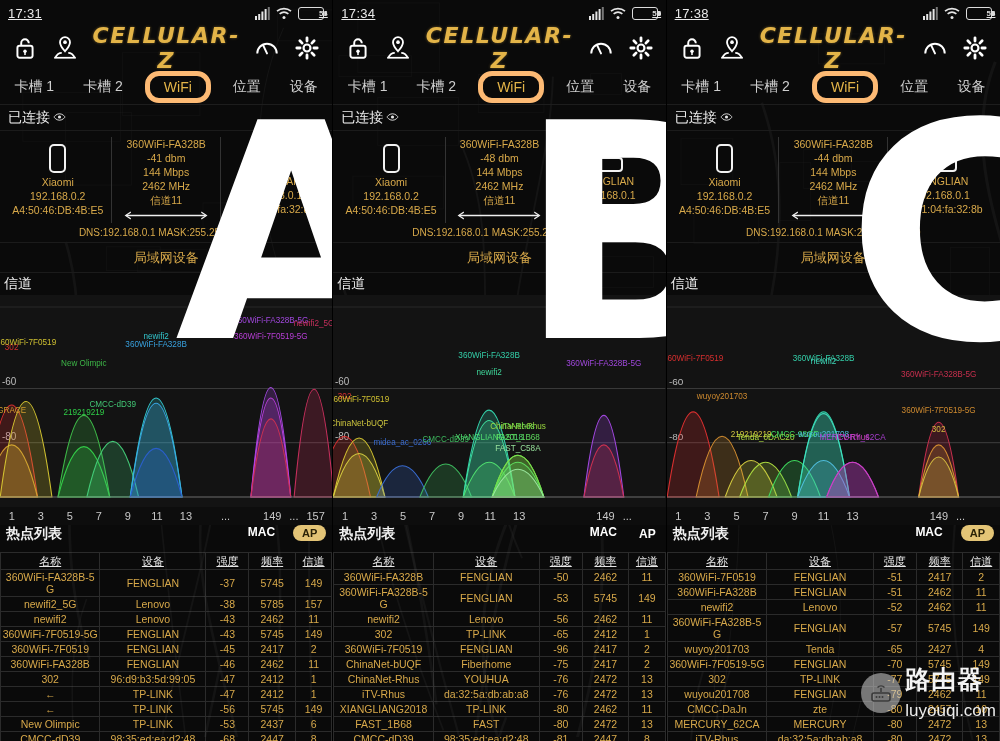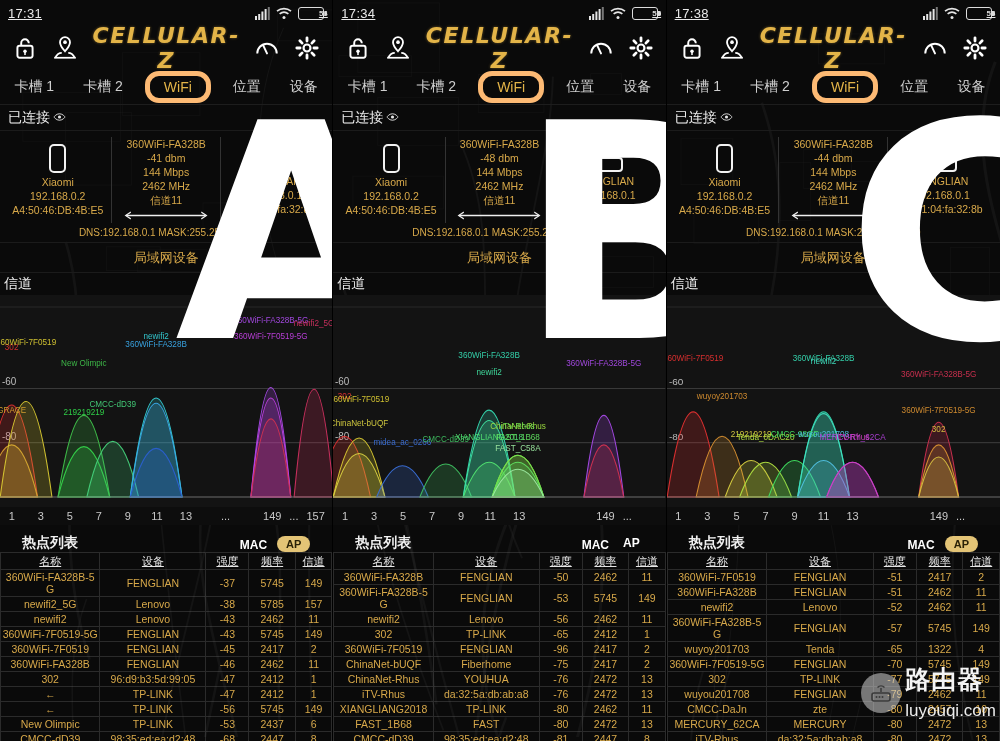--- a/index.html
+++ b/index.html
@@ -120,22 +120,22 @@
   .chart-wrap { position:relative; height:212px; background:#121212; }
   .chart-wrap svg { display:block; width:100%; height:100%; }
   .xaxis {
     position:relative; height:18px; display:flex; align-items:center;
     color:#c9c9c9; font-size:11px; background:#0d0d0d;
   }
   .xt { position:absolute; transform:translateX(-50%); }
 
   
   .list-head {
-    position:relative; height:27px; display:flex; align-items:flex-end;
-    padding:0 22px; color:#f0f0f0; font-size:14px; font-weight:bold;
+    position:relative; height:27px; display:flex; align-items:flex-start;
+    padding:0 6px; color:#f0f0f0; font-size:14px; font-weight:bold;gap:8px;
   }
   .list-head .mac {
     margin-left:auto; font-size:12px; color:#fff; font-weight:bold;
   }
   .list-head .ap {
     margin-left:10px; font-size:11px; font-weight:bold;
     color:#2a2207; background:#e3c476; border-radius:9px; padding:2px 9px;
   }
   .list-head .ap.plain { background:none; color:#fff; padding:2px 4px; font-size:12px;}
   table.ap-table { width:100%; border-collapse:collapse; table-layout:fixed; }
@@ -897,21 +897,21 @@
             <td>360WiFi-FA328B-5G</td>
             <td>FENGLIAN</td>
             <td>-57</td>
             <td>5745</td>
             <td>149</td>
           </tr>
           <tr>
             <td>wuyoy201703</td>
             <td>Tenda</td>
             <td>-65</td>
-            <td>1322</td>
+            <td>2427</td>
             <td>4</td>
           </tr>
           <tr>
             <td>360WiFi-7F0519-5G</td>
             <td>FENGLIAN</td>
             <td>-70</td>
             <td>5745</td>
             <td>149</td>
           </tr>
           <tr>

